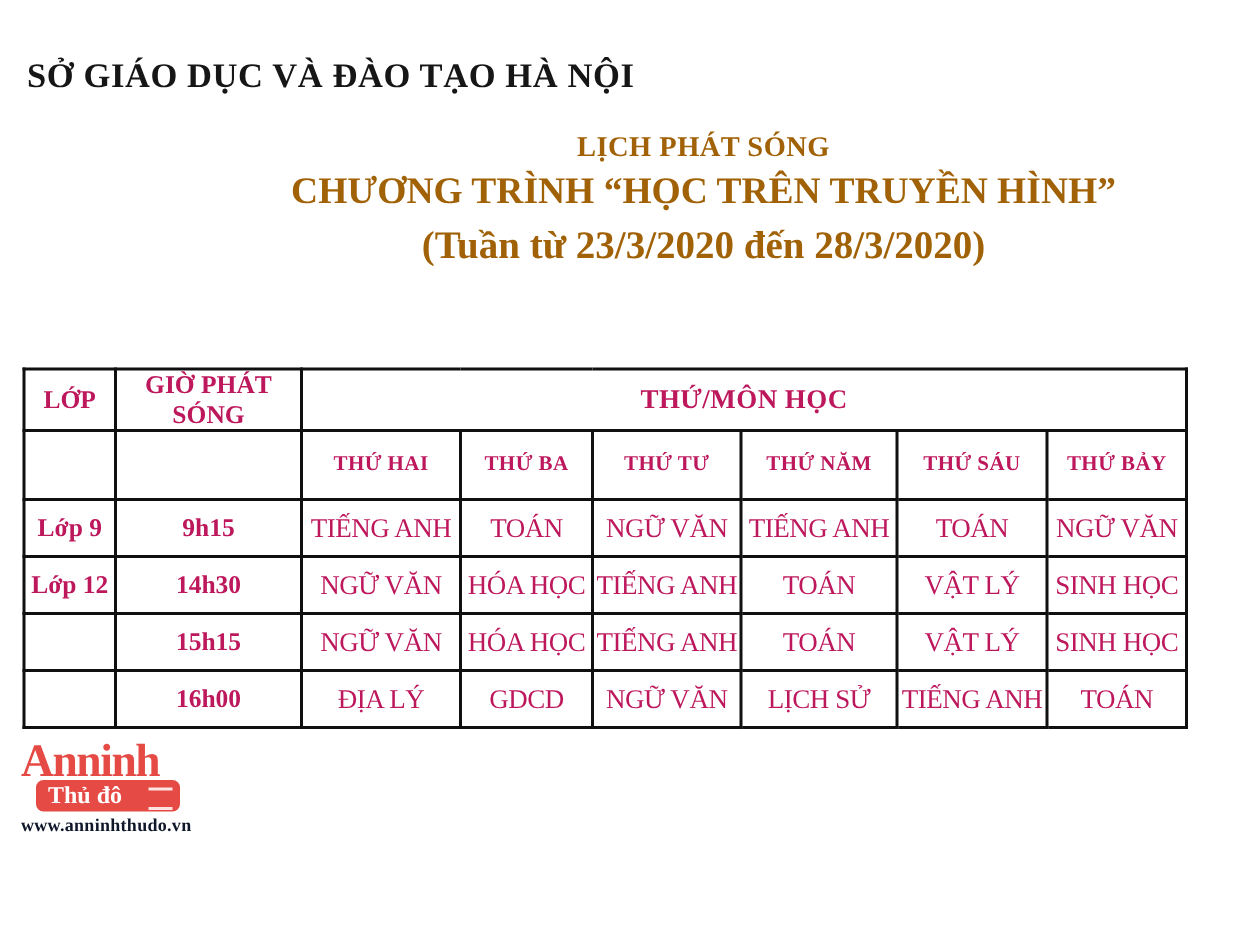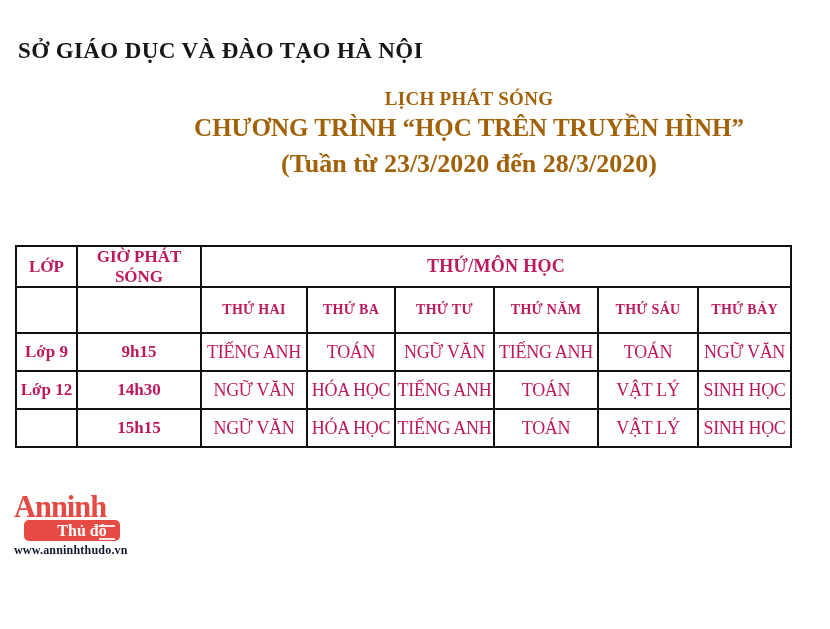--- a/index.html
+++ b/index.html
@@ -85,22 +85,22 @@
     margin-left: 10px;
     margin-top: -2px;
     width: 96px;
     height: 21px;
     background: #e64a45;
     border-radius: 5px;
     color: #ffffff;
     font-weight: bold;
     font-size: 16px;
     line-height: 21px;
-    text-align: center;
-    padding-left: 20px;
+    text-align: left;
+    padding-left: 8px;
     box-sizing: border-box;
   }
   .logo-fineprint {
     position: absolute;
     right: 5px;
     top: 5px;
     width: 16px;
     height: 11px;
     border-top: 2px solid rgba(255,255,255,0.85);
     border-bottom: 2px solid rgba(255,255,255,0.85);
@@ -179,20 +179,30 @@
       <tr class="drow">
         <td class="cell-class"></td>
         <td class="cell-time">15h15</td>
         <td class="cell-subject">NGỮ VĂN</td>
         <td class="cell-subject">HÓA HỌC</td>
         <td class="cell-subject">TIẾNG ANH</td>
         <td class="cell-subject">TOÁN</td>
         <td class="cell-subject">VẬT LÝ</td>
         <td class="cell-subject">SINH HỌC</td>
       </tr>
+      <tr class="drow">
+        <td class="cell-class"></td>
+        <td class="cell-time">16h00</td>
+        <td class="cell-subject">ĐỊA LÝ</td>
+        <td class="cell-subject">GDCD</td>
+        <td class="cell-subject">NGỮ VĂN</td>
+        <td class="cell-subject">LỊCH SỬ</td>
+        <td class="cell-subject">TIẾNG ANH</td>
+        <td class="cell-subject">TOÁN</td>
+      </tr>
     </tbody>
   </table>
 
   <div class="logo">
     <div class="logo-name">Anninh</div>
     <div class="logo-bar">
       <span>Thủ đô</span>
       <span class="logo-fineprint"></span>
     </div>
     <div class="logo-url">www.anninhthudo.vn</div>

